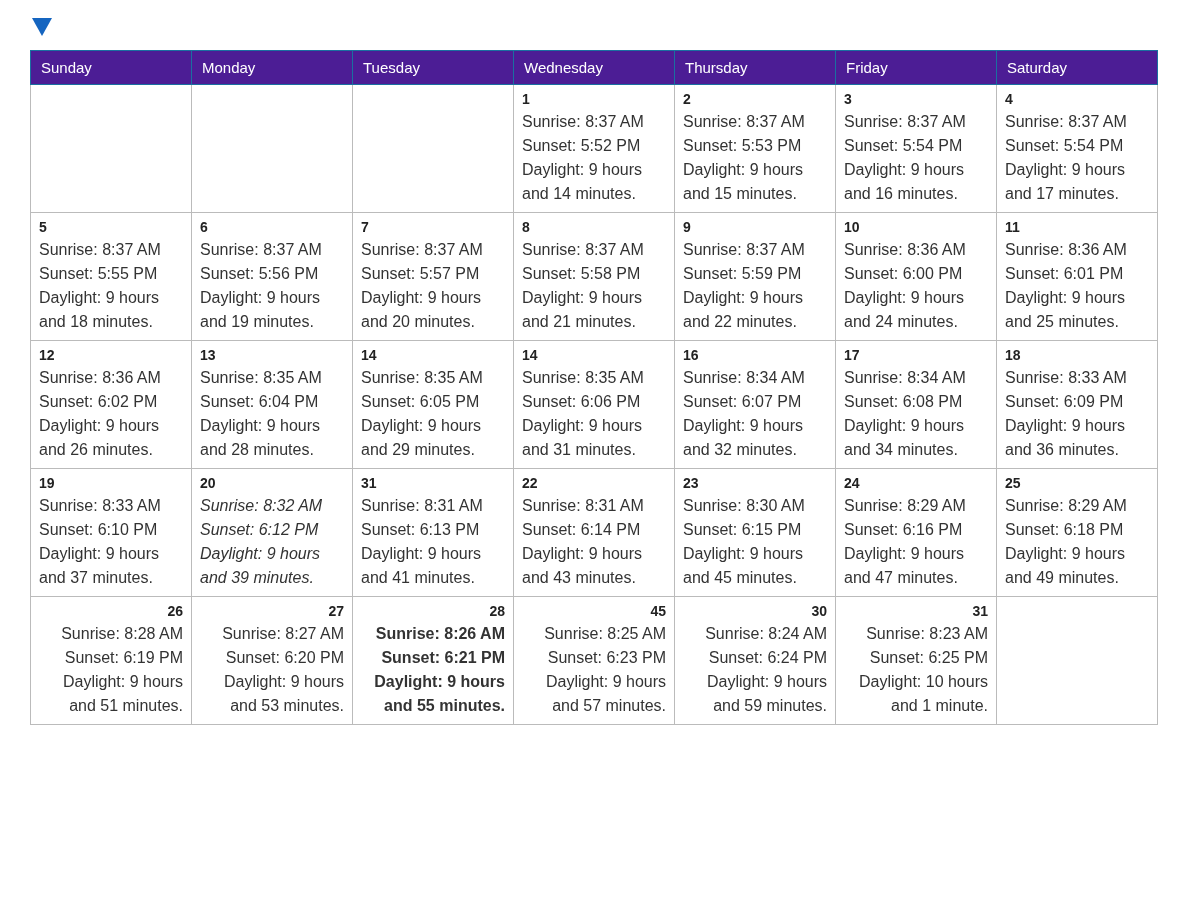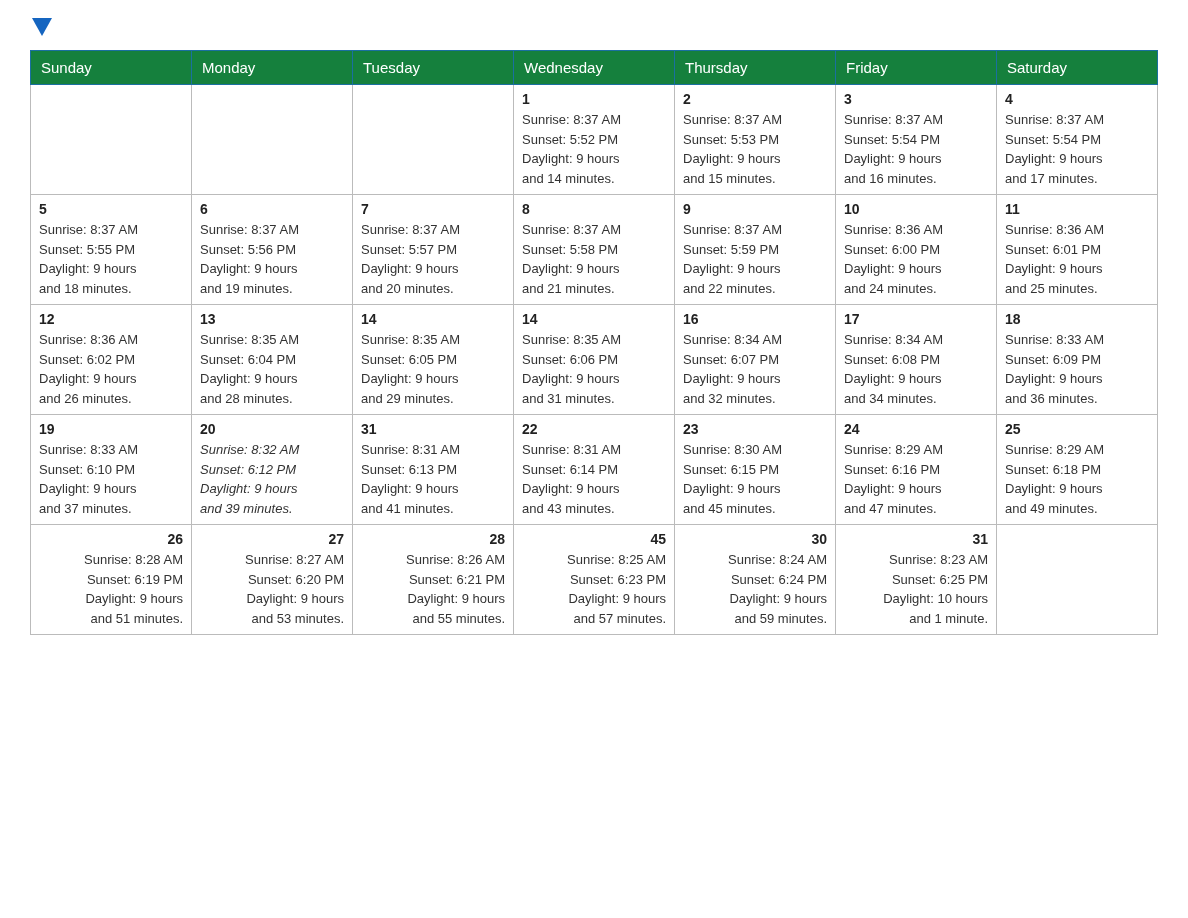--- a/index.html
+++ b/index.html
@@ -40,21 +40,21 @@
       font-size: 20px;
       color: #555;
       margin-top: 4px;
     }
     table {
       width: 100%;
       border-collapse: collapse;
       margin-top: 10px;
     }
     thead tr th {
-      background-color: #15803d;
+      background-color: #4c1d95;
       color: #fff;
       font-size: 15px;
       font-weight: normal;
       padding: 8px 10px;
       text-align: left;
       border: 1px solid #1a6fa0;
     }
     tbody tr td {
       border: 1px solid #bbb;
       vertical-align: top;
@@ -65,21 +65,21 @@
       height: 100px;
     }
     .day-number {
       font-size: 14px;
       font-weight: bold;
       color: #222;
       display: block;
       margin-bottom: 3px;
     }
     .day-info {
-      font-size: 13px;
+      font-size: 16px;
       color: #333;
       line-height: 1.5;
     }
     tbody tr:last-child td {
       border-bottom: 1px solid #bbb;
       text-align: right;
     }
     .logo-wrapper {
       display: flex;
       flex-direction: column;
@@ -327,21 +327,21 @@
         </td>
         <td>
           <span class="day-number">27</span>
           <div class="day-info" style="white-space: pre-line;">Sunrise: 8:27 AM
 Sunset: 6:20 PM
 Daylight: 9 hours
 and 53 minutes.</div>
         </td>
         <td>
           <span class="day-number">28</span>
-          <div class="day-info" style="white-space: pre-line;">Sunrise: 8:26 AM
+          <div class="day-info" style="white-space: pre-line; font-weight: bold;">Sunrise: 8:26 AM
 Sunset: 6:21 PM
 Daylight: 9 hours
 and 55 minutes.</div>
         </td>
         <td>
           <span class="day-number">45</span>
           <div class="day-info" style="white-space: pre-line;">Sunrise: 8:25 AM
 Sunset: 6:23 PM
 Daylight: 9 hours
 and 57 minutes.</div>

